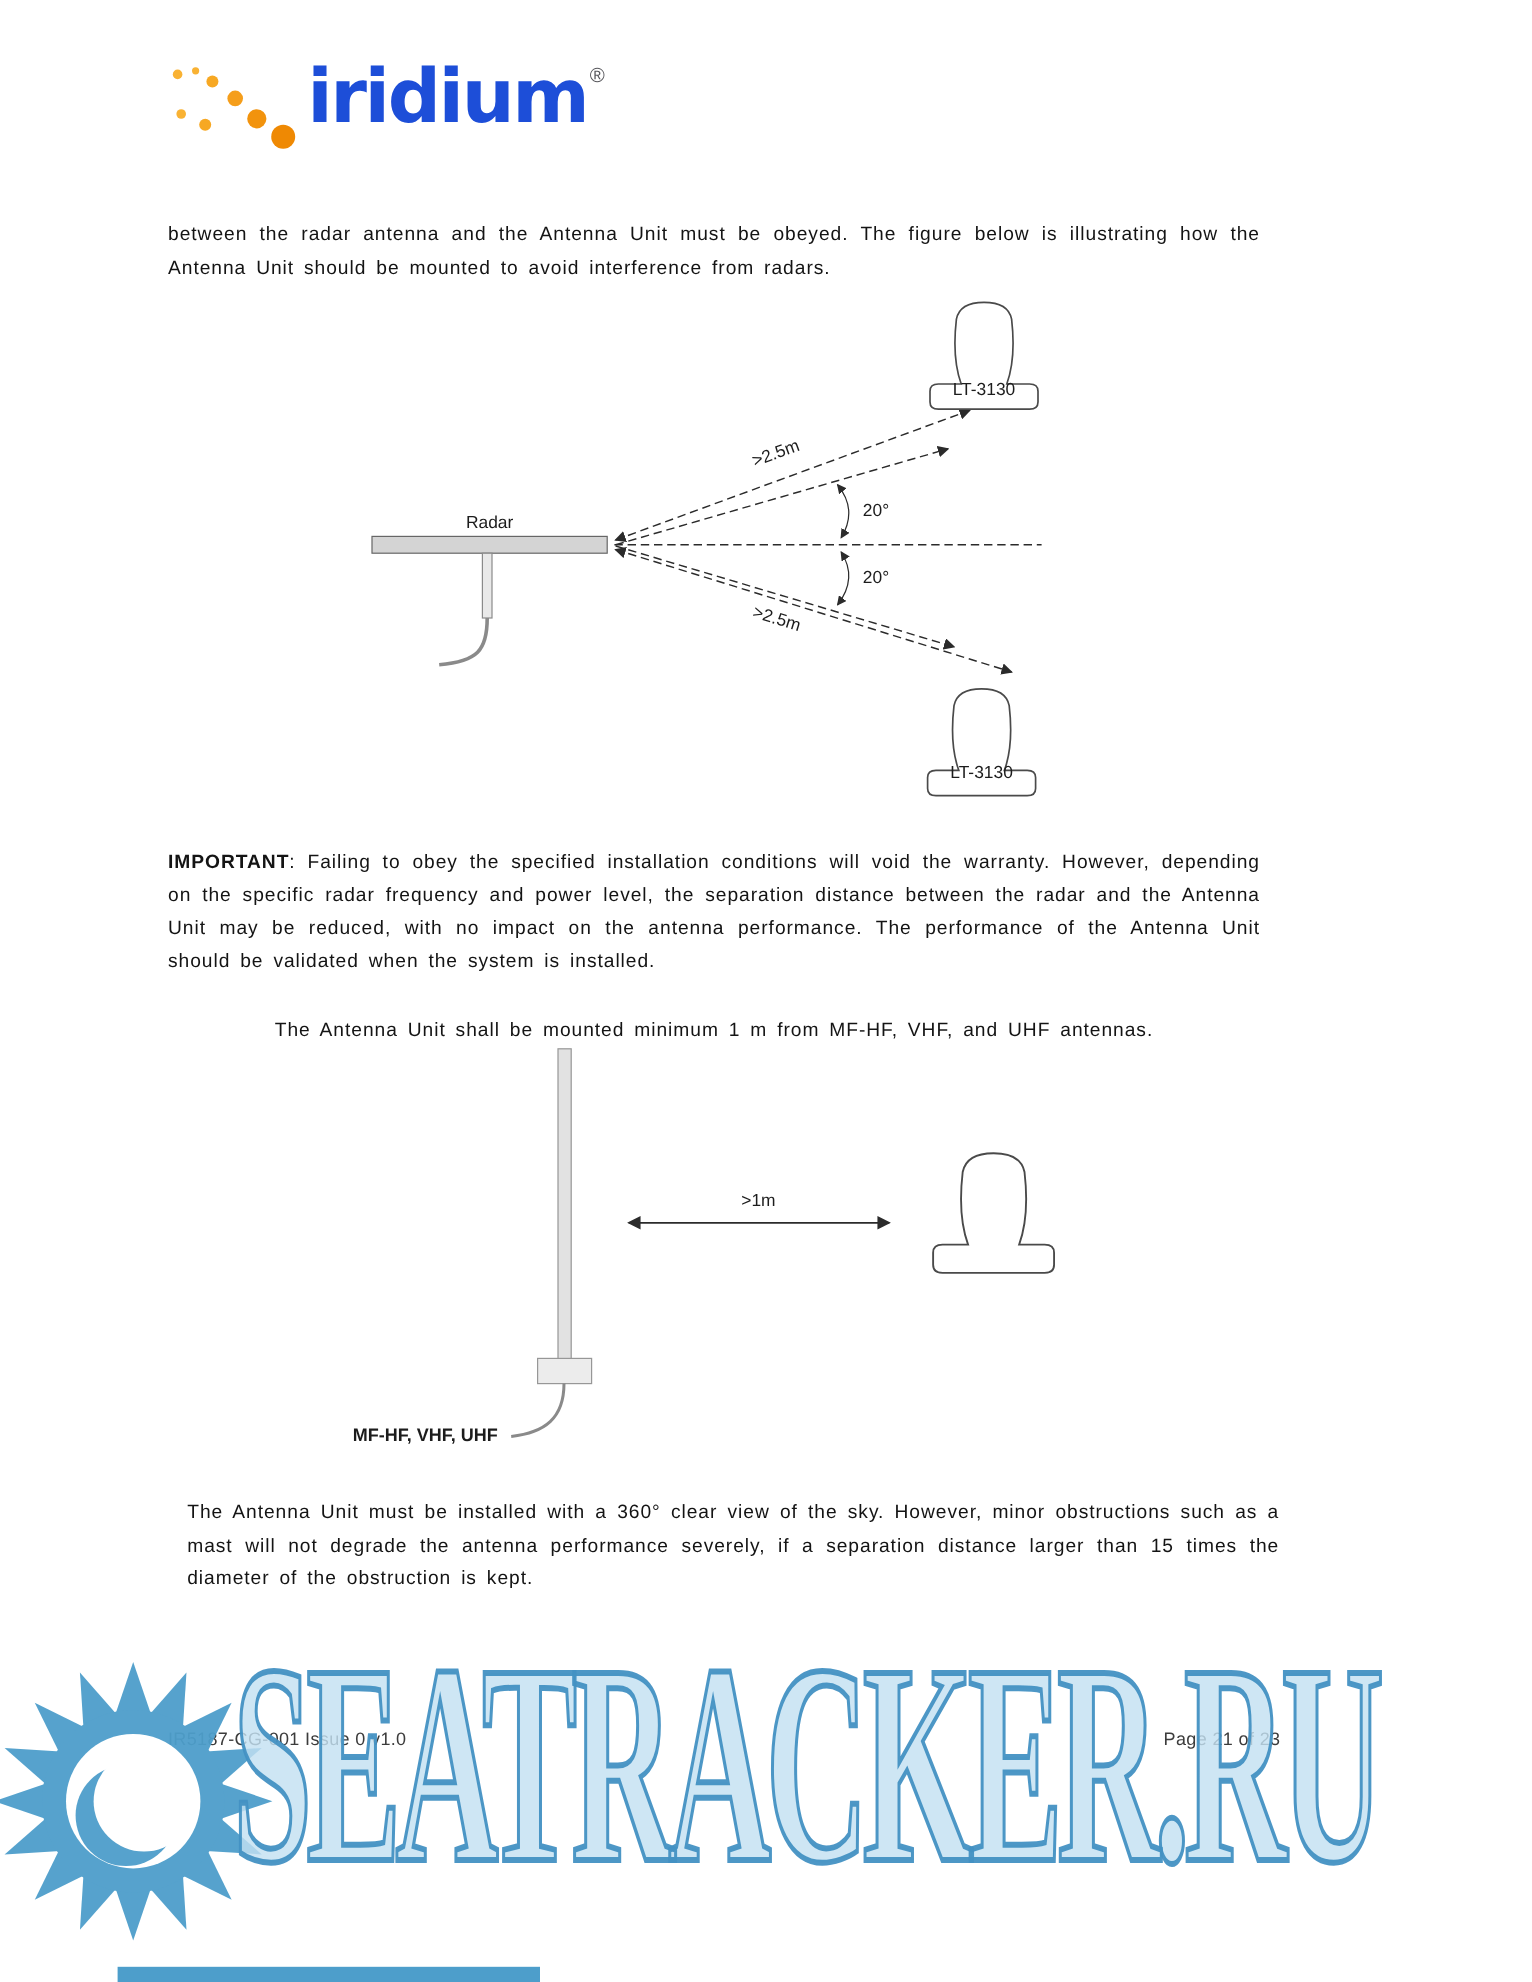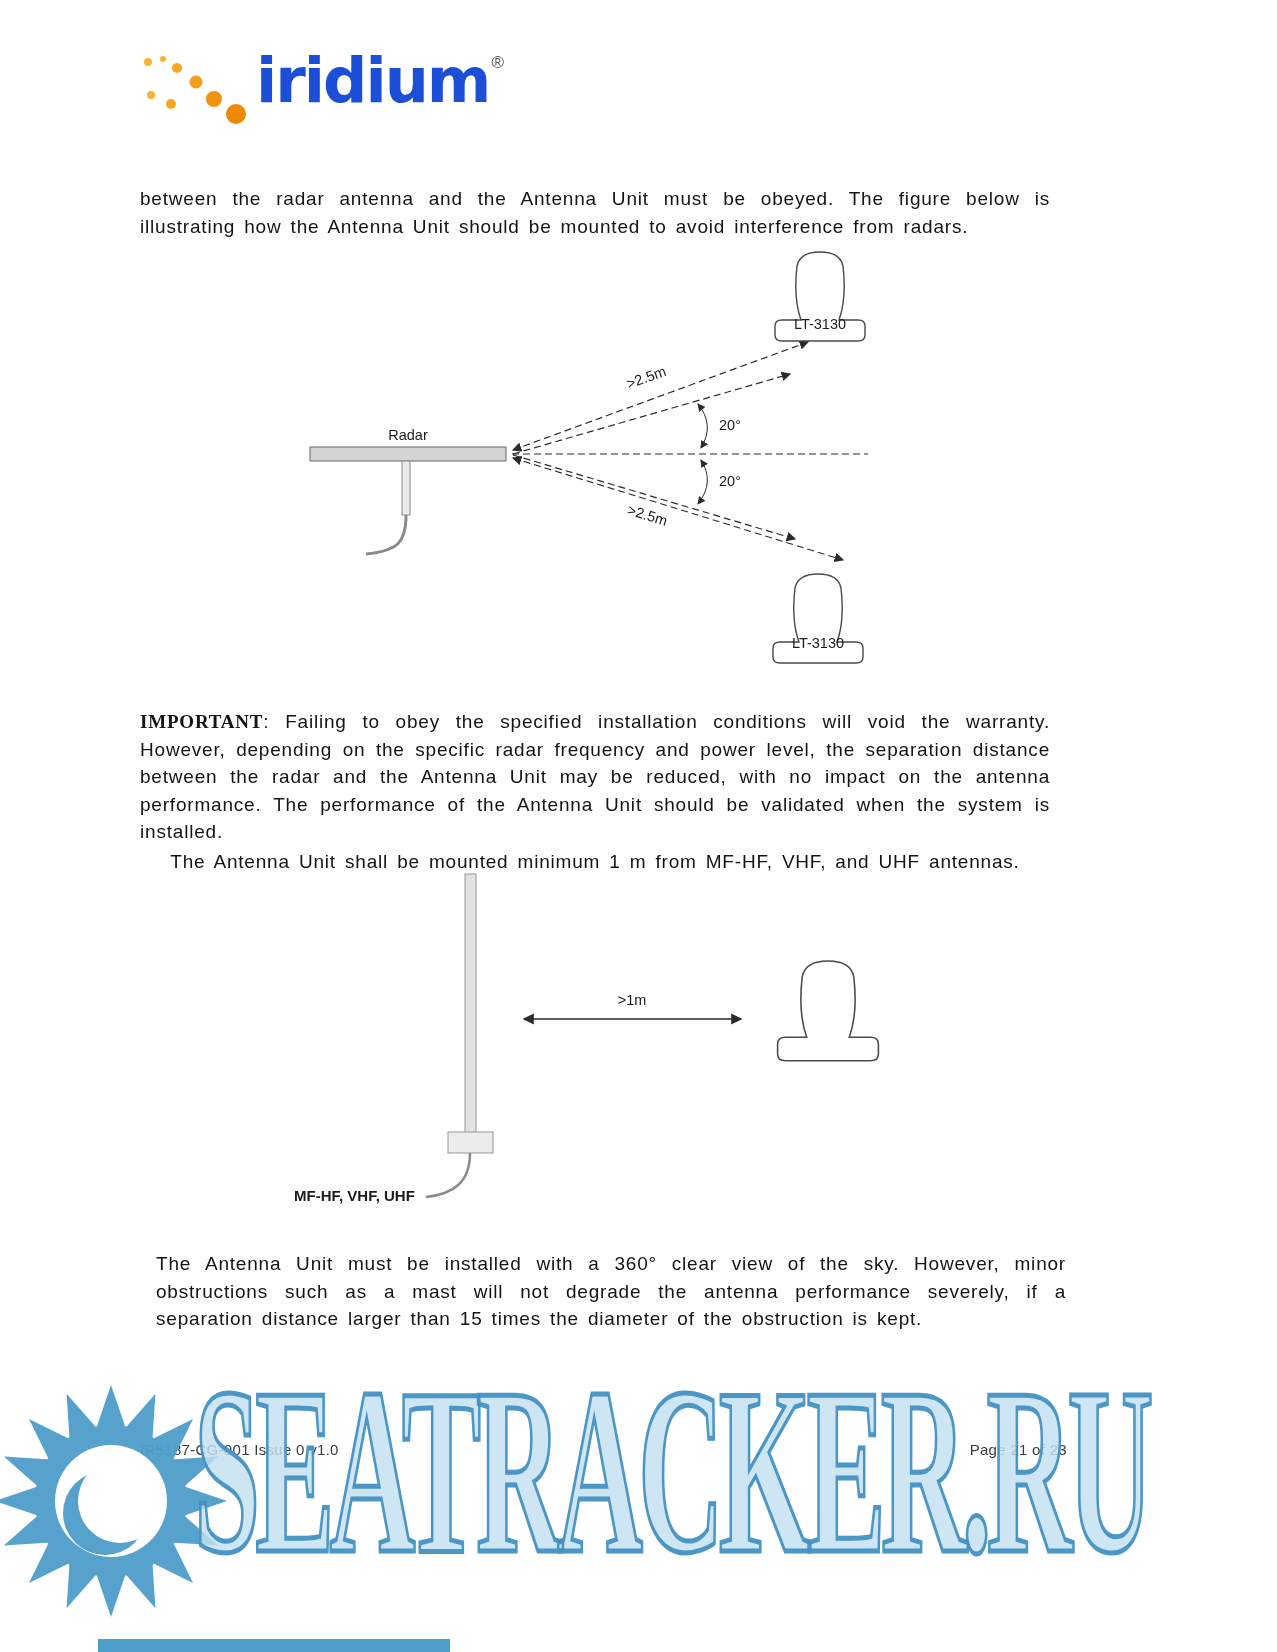--- a/index.html
+++ b/index.html
@@ -19,27 +19,27 @@
   .brand {
     font-family:"DejaVu Sans", sans-serif;
     font-weight:700; font-size:62px; line-height:1;
     color:#1d4ed8; letter-spacing:-2px;
   }
   .reg { font-size:17px; color:#56565b; vertical-align:34px; margin-left:2px; }
 
   
   .para {
     position:absolute; left:140px; width:910px;
-    font-size:19px; line-height:27.5px;
+    font-size:16px; line-height:27.5px;
     letter-spacing:0.8px; word-spacing:3px;
     text-align:justify;
     color:#141414;
   }
   .para.single { text-align:left; }
-  .para b { letter-spacing:0.8px;font-family:Liberation Serif, serif; }
+  .para b { letter-spacing:0.8px; }
 
   
   .diagram { position:absolute; margin:0; }
   .diagram svg { display:block; font-family:"Liberation Sans", sans-serif; }
   .d1 { left:250px; top:242px; }
   .d2 { left:250px; top:864px; }
   .dia-label { font-size:14.5px; fill:#1c1c1c; }
   .dia-label-bold { font-size:15px; font-weight:bold; fill:#1c1c1c; }
 
   

